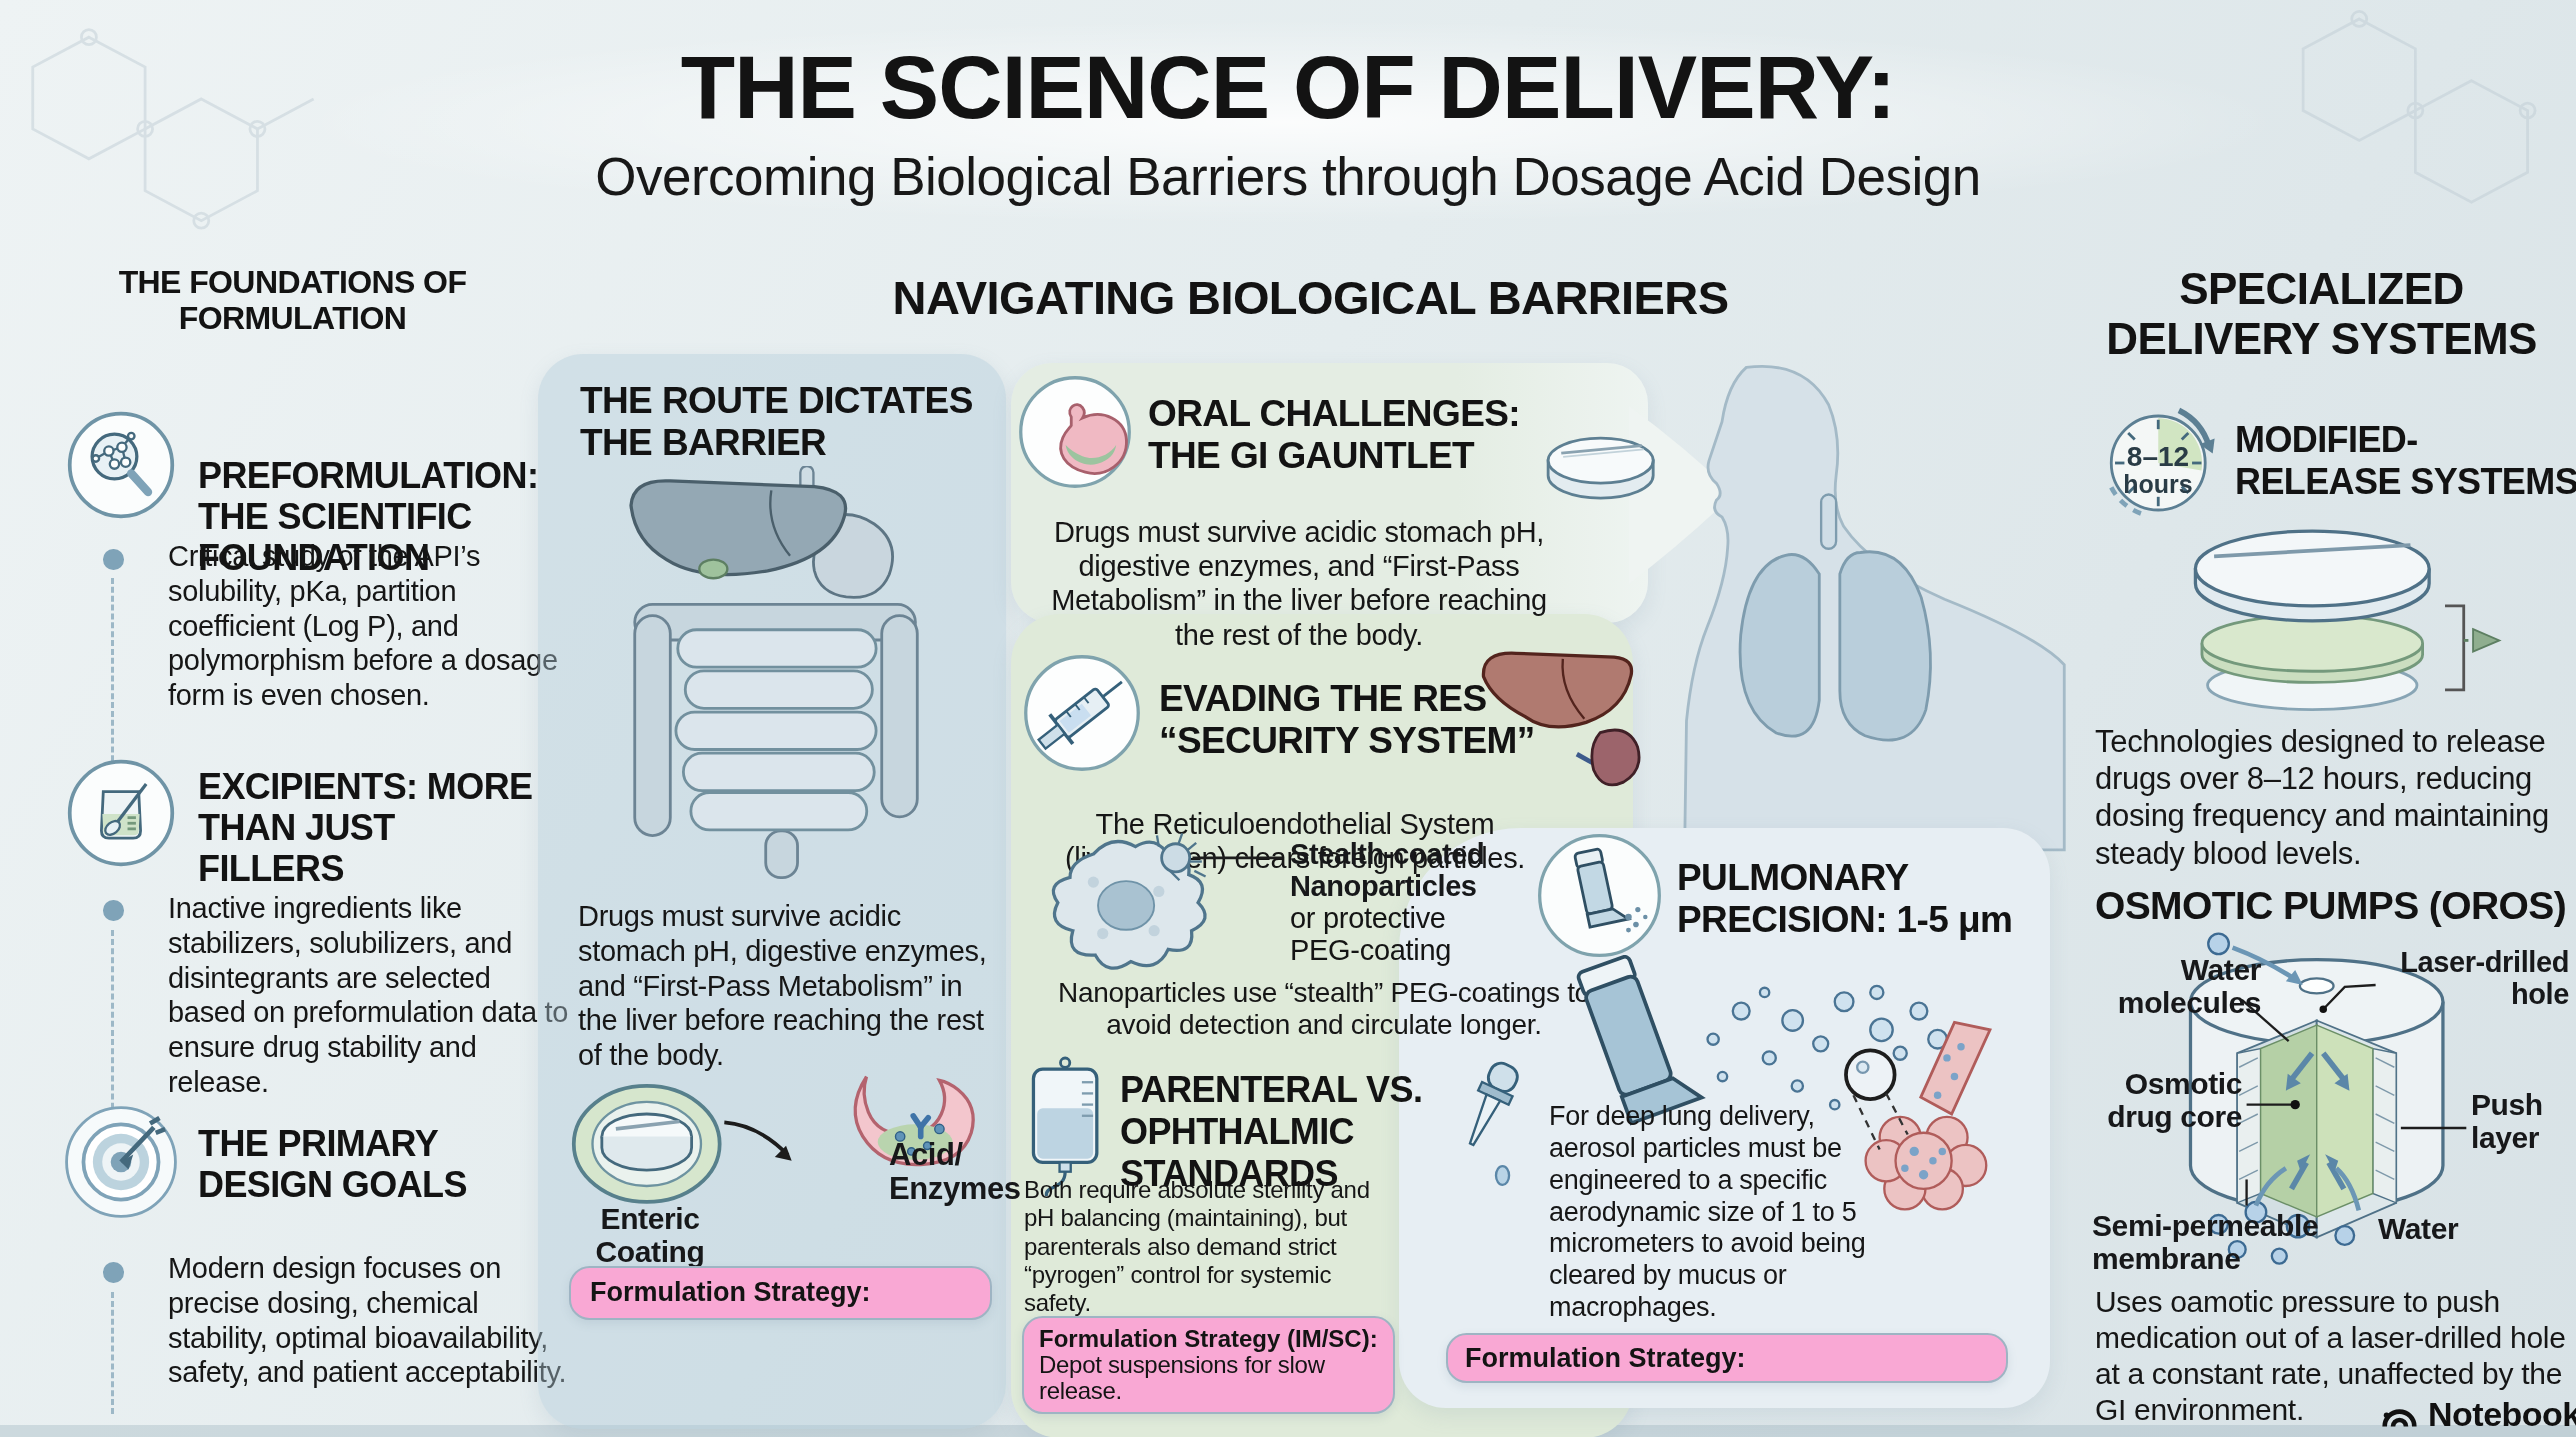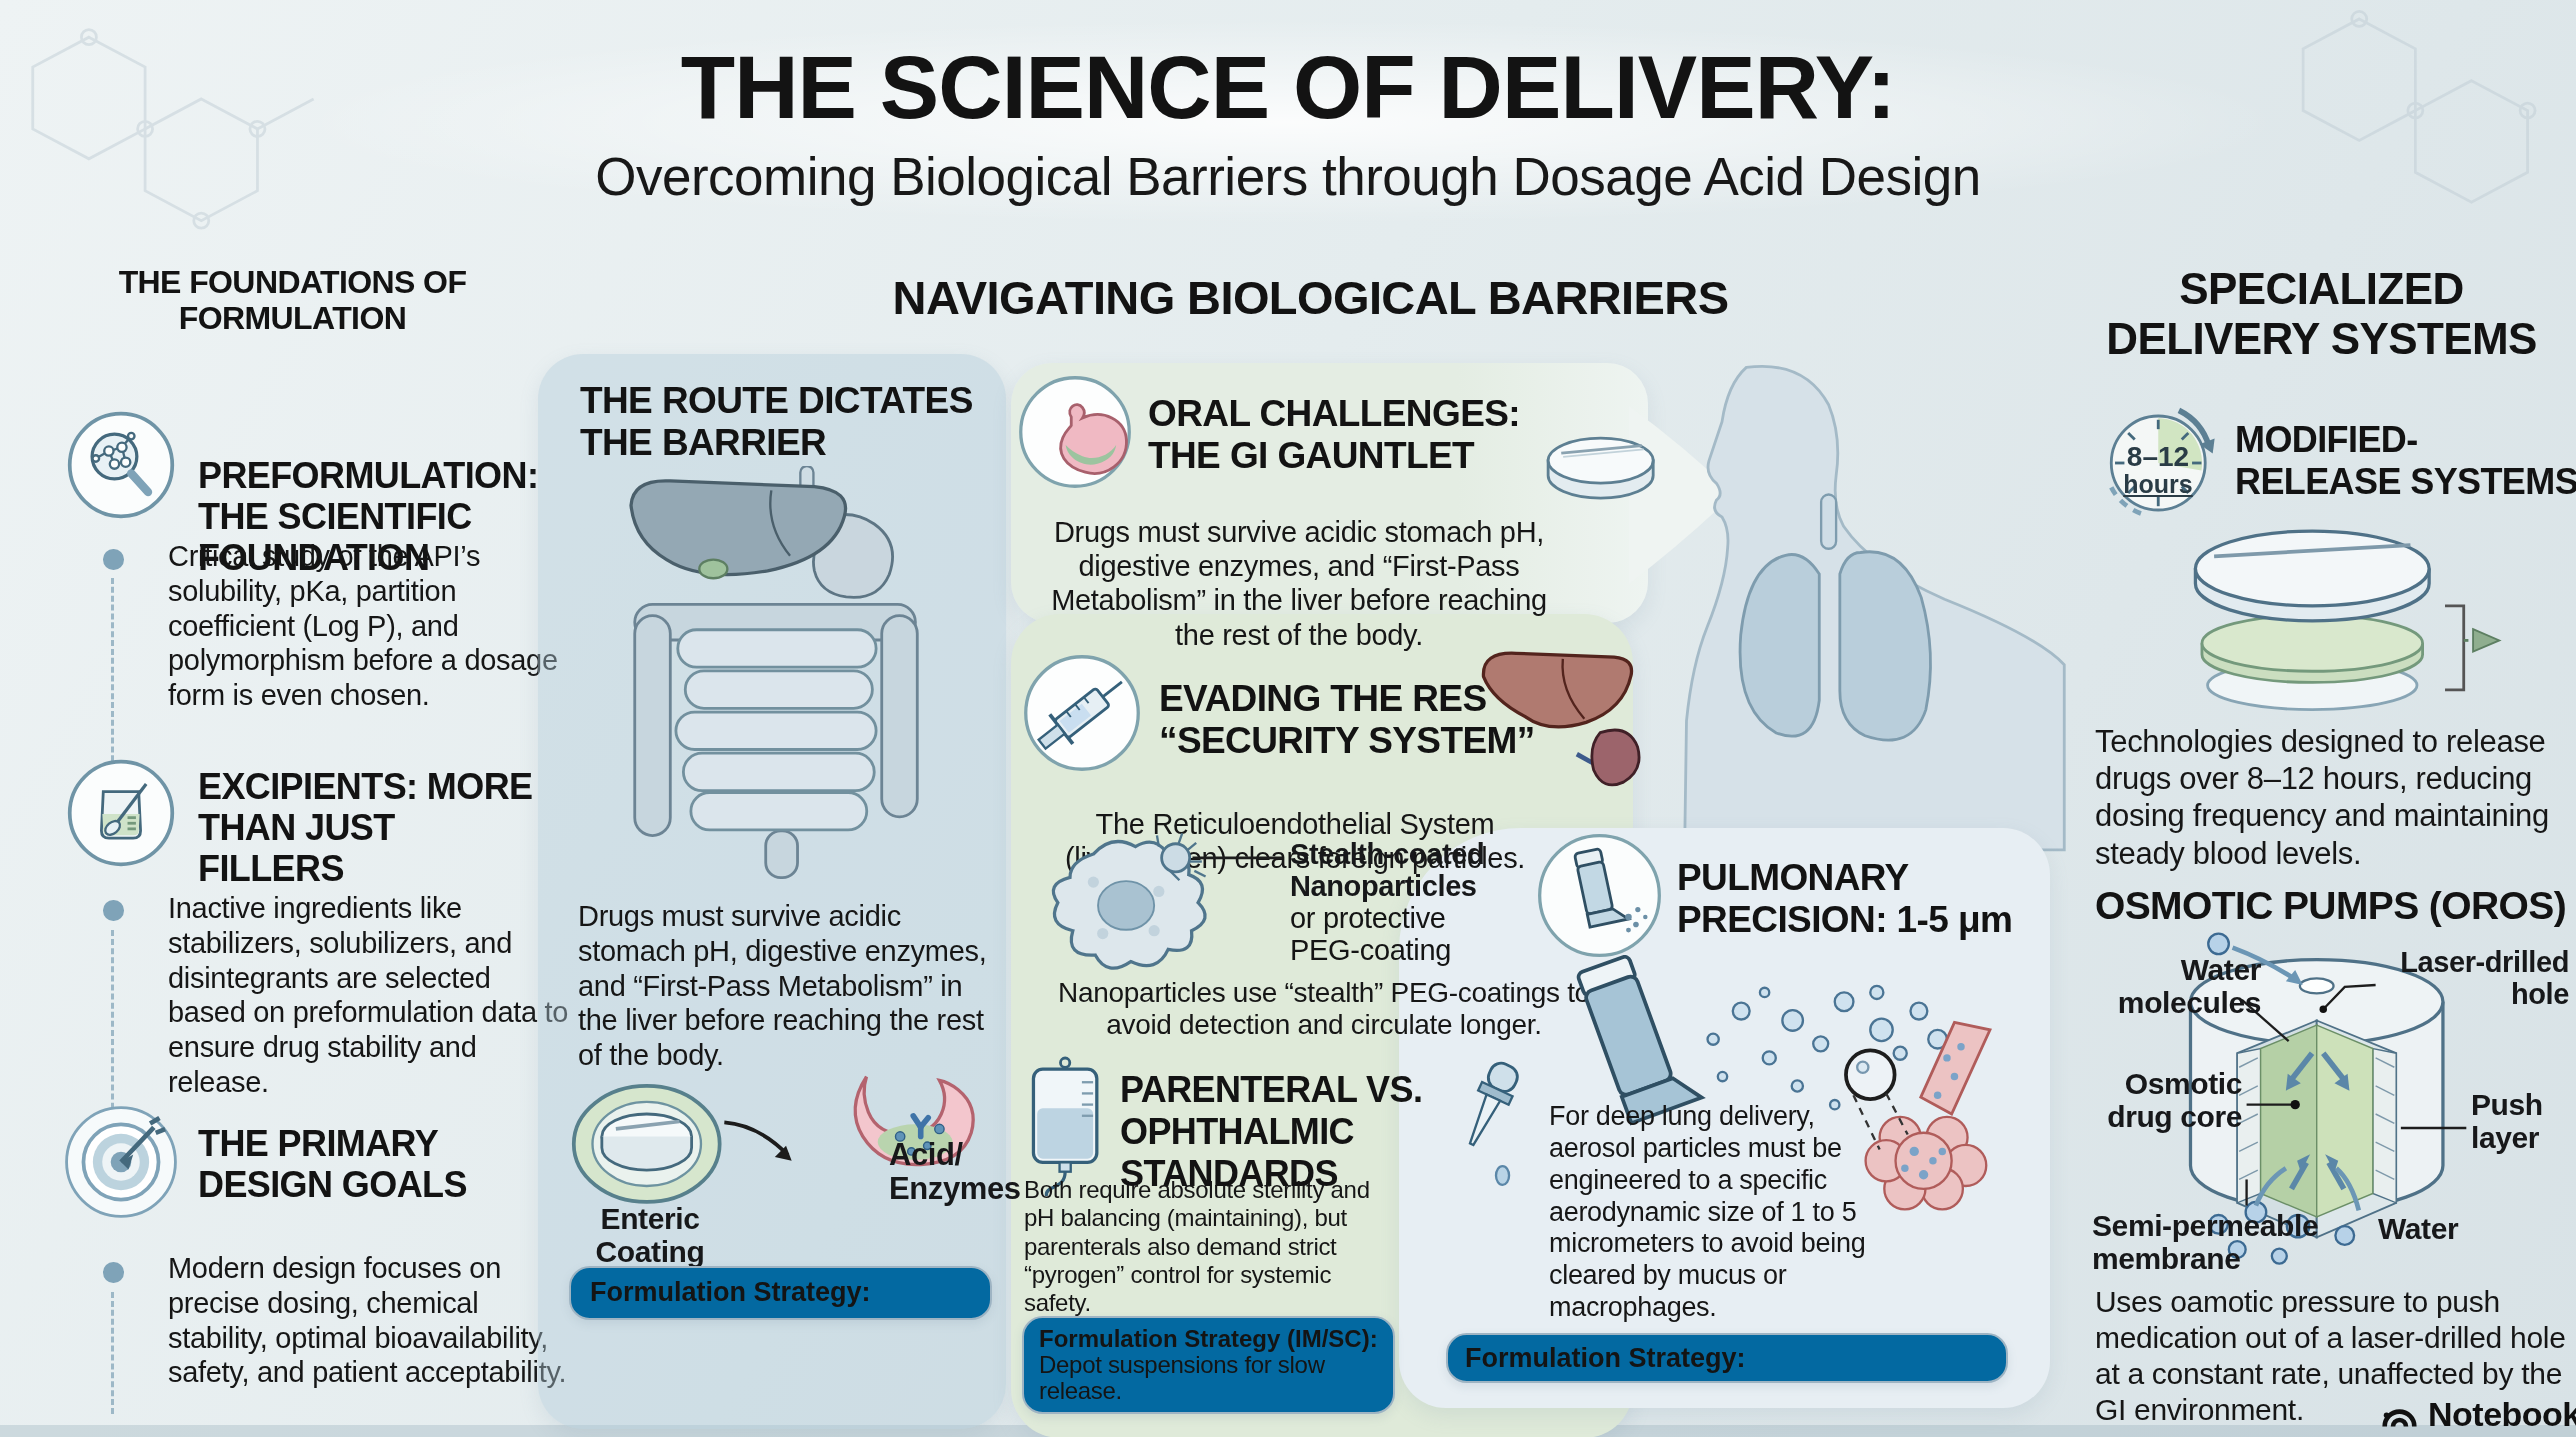--- a/index.html
+++ b/index.html
@@ -9,21 +9,21 @@
     background:linear-gradient(120deg,#eef3f4 0%,#e4ecee 45%,#d8e2e6 100%);
     position:relative;color:#141414;
   }
   .abs{position:absolute;}
   .hsec{font-weight:800;color:#131313;letter-spacing:-0.6px;line-height:1.14;}
   .btxt{font-weight:400;color:#161616;letter-spacing:-0.3px;line-height:1.2;}
   .lbl{font-weight:700;color:#17181a;line-height:1.1;letter-spacing:-0.4px;}
   .ctr{text-align:center;}
   .rgt{text-align:right;}
   .panel{border-radius:45px;box-shadow:0 7.5px 20.6px rgba(110,140,160,.14);}
-  .strategy{background:#0369a1;border:2.8px solid #9eb4c3;border-radius:20.6px;
+  .strategy{background:#f9a8d4;border:2.8px solid #9eb4c3;border-radius:20.6px;
     box-shadow:0 3.7px 9.4px rgba(100,130,150,.15);box-sizing:border-box;}
   .strategy .t{font-weight:700;display:block;}
   .strategy .b{font-weight:400;display:block;letter-spacing:-0.3px;}
   .bullet{width:20.6px;height:20.6px;border-radius:50%;background:#7fa3b8;}
   .dash{width:0;border-left:3.7px dashed #9db8c7;}
   svg{display:block;}
 </style>
 </head>
 <body>
 
@@ -375,21 +375,21 @@
       <line x1="87" y1="91" x2="94" y2="98"></line>
     <line x1="30" y1="98" x2="37" y2="91"></line>
       <line x1="87" y1="41" x2="94" y2="34"></line>
   </g>
   <path d="M84,10 A62,62 0 0 1 116,48" fill="none" stroke="#5c7f93" stroke-width="6"></path>
   <polygon points="120,56 106,46 122,40" fill="#5c7f93"></polygon>
   <path d="M12,92 A58,58 0 0 0 44,120" fill="none" stroke="#7fa3b8" stroke-width="5" stroke-dasharray="9 8"></path>
 </svg>
 <div class="abs 1bl ctr" style="left:2104px;top:442px;width:108px;font-weight:700;color:#2a3c46;">
   <span style="display:block;font-size:28px;line-height:1.05;">8–12</span>
-  <span style="display:block;font-size:25px;line-height:1.05;text-decoration:underline;">hours</span>
+  <span style="display:block;font-size:25px;line-height:1.05;">hours</span>
 </div>
 <div class="abs hsec" style="left:2235px;top:419px;width:346px;font-size:36px;line-height:1.16;">MODIFIED-RELEASE SYSTEMS</div>
 
 <svg class="abs" style="left:2172px;top:517px;" width="346" height="201" viewBox="0 0 370 215">
   <ellipse cx="150" cy="180" rx="112" ry="26" fill="#f0f5f7" stroke="#88a5b5" stroke-width="3"></ellipse>
   <path d="M32,135 v12 a118,30 0 0 0 236,0 v-12" fill="#cbdec0" stroke="#74997c" stroke-width="3"></path>
   <ellipse cx="150" cy="135" rx="118" ry="30" fill="#d9e8cd" stroke="#74997c" stroke-width="3"></ellipse>
   <path d="M25,55 v16 a125,40 0 0 0 250,0 v-16" fill="#e2ebf0" stroke="#4f7187" stroke-width="3.5"></path>
   <ellipse cx="150" cy="55" rx="125" ry="40" fill="#f3f7f9" stroke="#4f7187" stroke-width="3.5"></ellipse>
   <line x1="45" y1="42" x2="255" y2="30" stroke="#7e99aa" stroke-width="4"></line>

